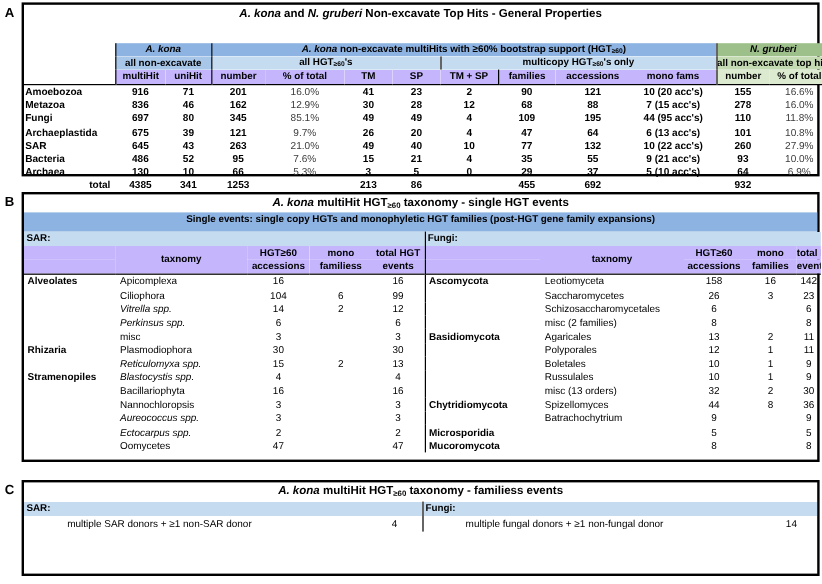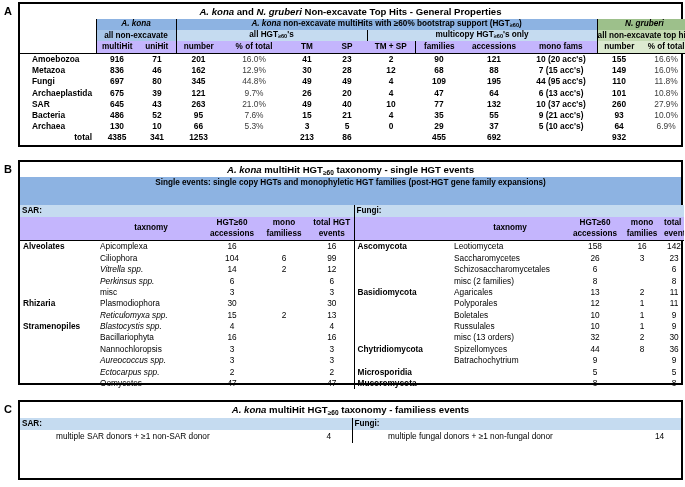--- a/index.html
+++ b/index.html
@@ -55,38 +55,38 @@
   .bg-blue-lt { background: #c5dbf0; }
   .bg-blue-xl { background: #c4b5fd; }
   .bg-green   { background: #9dc08b; }
   .bg-green-l { background: #c3dab2; }
   .bg-green-x { background: #dcead0; }
 
   
   #panelA { left: 18px; top: 2px; width: 665px; height: 145px; }
   #panelA .title {
     font-size: 9.6px; font-weight: bold; text-align: center;
-    height: 15px; line-height: 15px;
+    height: 32px; line-height: 15px;
   }
   #panelA table td { height: 11.2px; }
-  #panelA .rowlab { font-weight: bold; padding-left: 12px; font-size: 8.4px; }
+  #panelA .rowlab { font-weight: bold; padding-left: 1px; font-size: 8.4px; }
   #panelA .datarow td { font-weight: bold; font-size: 8.4px; }
   #panelA .datarow td.pct { font-weight: normal; color: #3c3c3c; }
   .topline { border-top: 1.2px solid #000; }
   .vline { border-left: 1px solid #000; }
 
   
   #panelB { left: 18px; top: 160px; width: 665px; height: 225px; }
   #panelB .title {
     font-size: 9.6px; font-weight: bold; text-align: center;
     height: 15px; line-height: 15px;
   }
   #panelB .subbar {
     font-size: 8.2px; font-weight: bold; text-align: center;
-    height: 28px; line-height: 12px;
+    height: 16px; line-height: 12px;
   }
   #panelB .grouphdr {
     font-size: 8.2px; font-weight: bold; padding-left: 2px;
     height: 12px; line-height: 12px;
   }
   #panelB td { height: 11.4px; font-size: 8.3px; }
   #panelB .colhdr { font-weight: bold; text-align: center; font-size: 8.2px; }
   #panelB .grp { font-weight: bold; padding-left: 3px; }
   #panelB .tx { padding-left: 4px; }
 
@@ -181,29 +181,29 @@
         <td class="c">836</td>
         <td class="c">46</td>
         <td class="c">162</td>
         <td class="c pct">12.9%</td>
         <td class="c">30</td>
         <td class="c">28</td>
         <td class="c">12</td>
         <td class="c">68</td>
         <td class="c">88</td>
         <td class="c">7  (15 acc's)</td>
-        <td class="c">149</td>
+        <td class="c">278</td>
         <td class="c pct">16.0%</td>
       </tr>
       <tr class="datarow">
         <td class="rowlab">Fungi</td>
         <td class="c">697</td>
         <td class="c">80</td>
         <td class="c">345</td>
-        <td class="c pct">44.8%</td>
+        <td class="c pct">85.1%</td>
         <td class="c">49</td>
         <td class="c">49</td>
         <td class="c">4</td>
         <td class="c">109</td>
         <td class="c">195</td>
         <td class="c">44  (95 acc's)</td>
         <td class="c">110</td>
         <td class="c pct">11.8%</td>
       </tr>
       <tr class="datarow">
@@ -225,21 +225,21 @@
         <td class="rowlab">SAR</td>
         <td class="c">645</td>
         <td class="c">43</td>
         <td class="c">263</td>
         <td class="c pct">21.0%</td>
         <td class="c">49</td>
         <td class="c">40</td>
         <td class="c">10</td>
         <td class="c">77</td>
         <td class="c">132</td>
-        <td class="c">10  (37 acc's)</td>
+        <td class="c">10  (22 acc's)</td>
         <td class="c">260</td>
         <td class="c pct">27.9%</td>
       </tr>
       <tr class="datarow">
         <td class="rowlab">Bacteria</td>
         <td class="c">486</td>
         <td class="c">52</td>
         <td class="c">95</td>
         <td class="c pct">7.6%</td>
         <td class="c">15</td>

